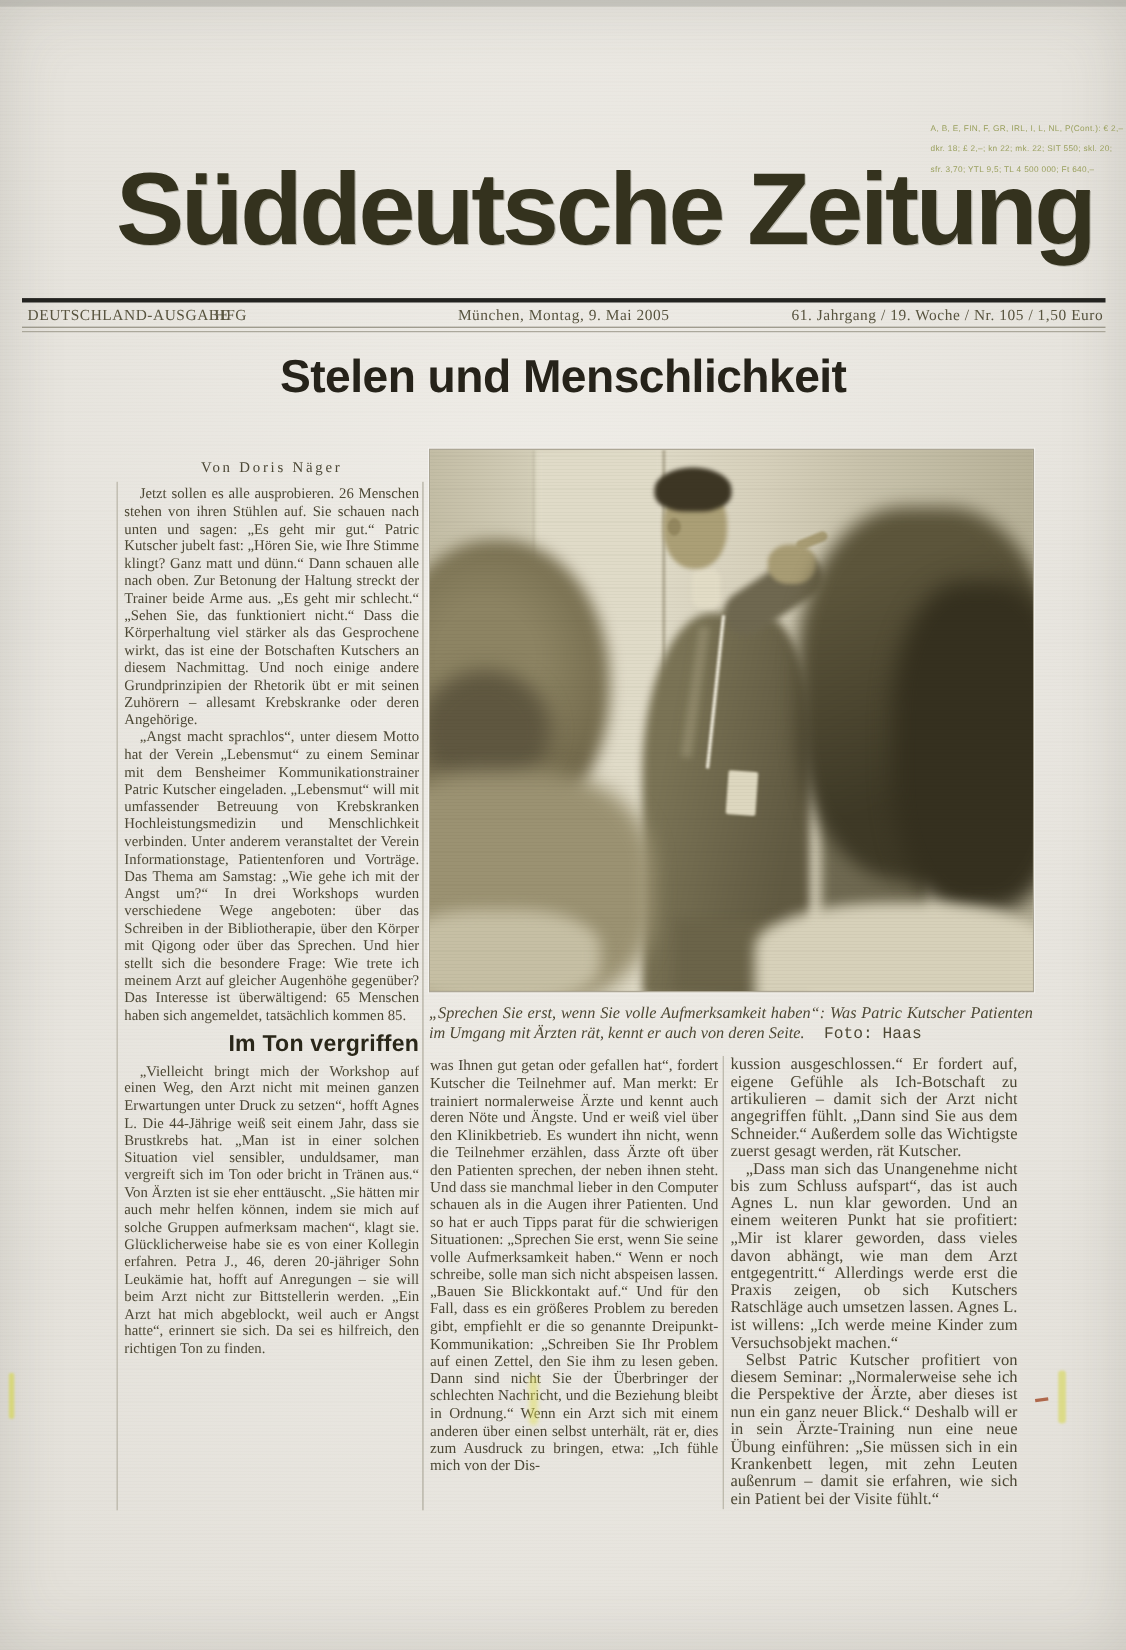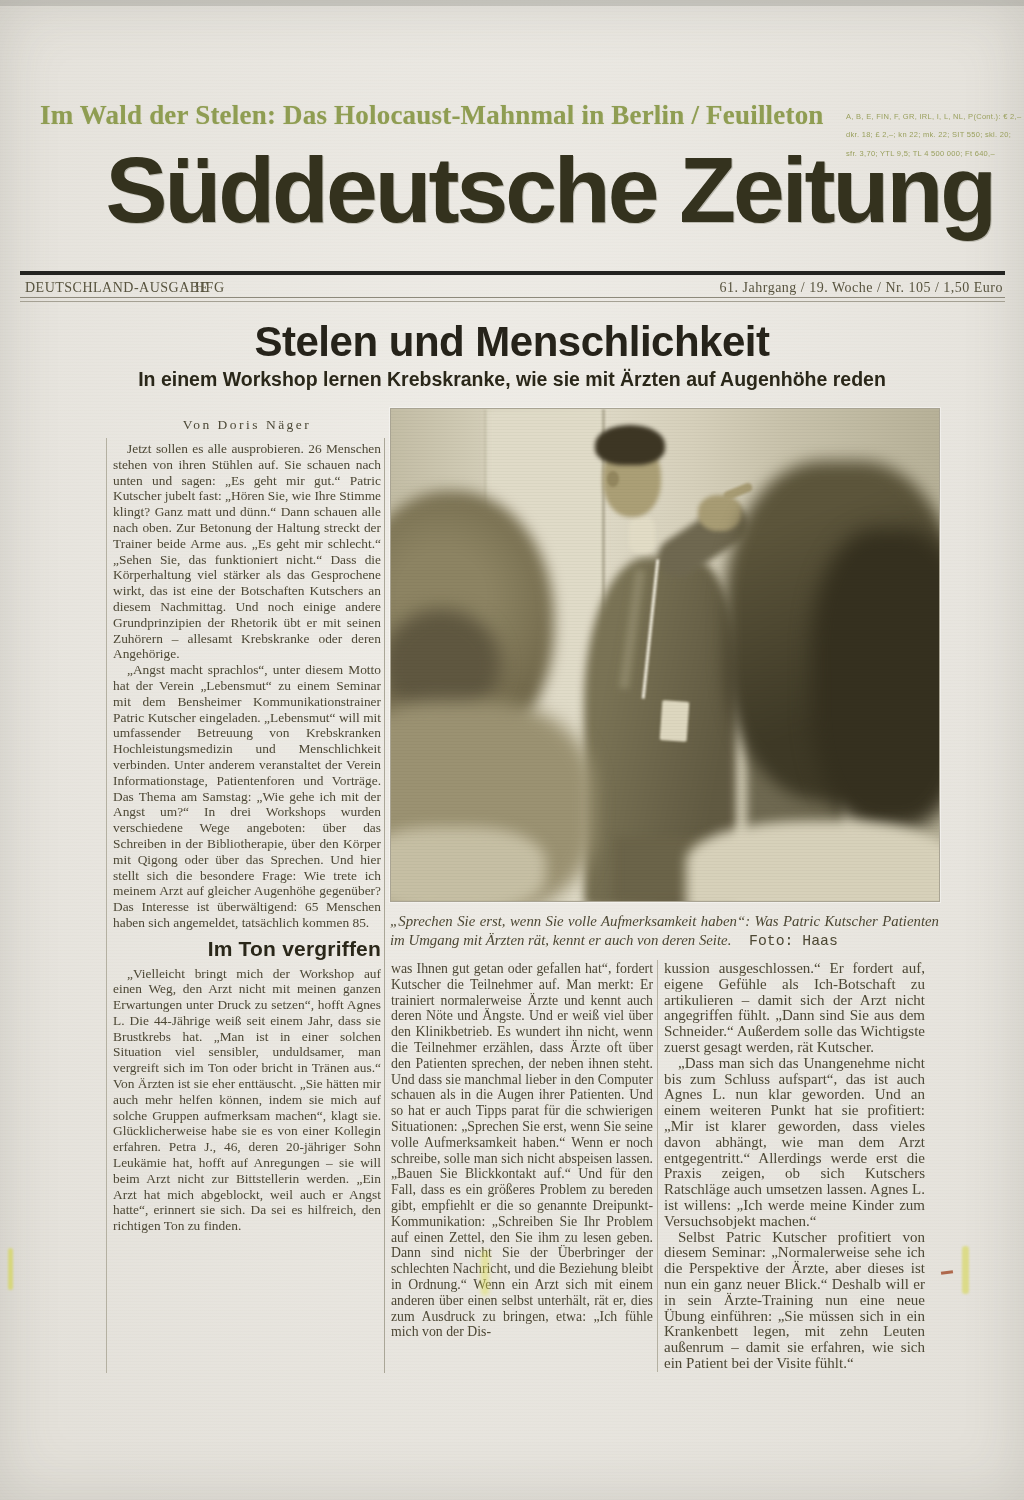--- a/index.html
+++ b/index.html
@@ -131,38 +131,37 @@
   .mark-yellow-text{left:481px;top:1250px;width:8px;height:46px;background:#e0e04e;opacity:0.45;filter:blur(2px);border-radius:4px;}
   .mark-red{left:941px;top:1271px;width:12px;height:3px;background:#a14a28;opacity:0.8;transform:rotate(-8deg);}
   .mark-edge-top{position:absolute;left:0;top:0;width:100%;height:6px;background:rgba(120,118,110,0.25);}
 </style>
 </head>
 <body>
 
 <div class="page">
   <div class="mark-edge-top"></div>
 
-  <div class="feuilleton">Im Wald der Stelen: Das Holocaust-Mahnmal in Berlin / Feuilleton</div>
   <div class="pricebox">
       <p>A, B, E, FIN, F, GR, IRL, I, L, NL, P(Cont.): € 2,–</p>
       <p>dkr. 18; £ 2,–; kn 22; mk. 22; SIT 550; skl. 20;</p>
       <p>sfr. 3,70; YTL 9,5; TL 4 500 000; Ft 640,–</p>
     </div>
   <div class="masthead">Süddeutsche Zeitung</div>
 
   <div class="rule-thick"></div>
   <div class="dateline">
     <span class="dl-edition">DEUTSCHLAND-AUSGABE</span>
     <span class="dl-code">HFG</span>
+    <span class="dl-date">München, Montag, 9. Mai 2005</span>
     <span class="dl-issue">61. Jahrgang / 19. Woche / Nr. 105 / 1,50 Euro</span>
   </div>
   <div class="rule-double"></div>
 
   <div class="headline">Stelen und Menschlichkeit</div>
-  <div class="subheadline">In einem Workshop lernen Krebskranke, wie sie mit Ärzten auf Augenhöhe reden</div>
   <div class="byline">Von Doris Näger</div>
 
   <div class="vrule vr-left"></div>
   <div class="vrule vr-mid"></div>
   <div class="vrule vr-right"></div>
 
   <div class="col col1">
     <div>
         <p>Jetzt sollen es alle ausprobieren. 26 Menschen stehen von ihren Stühlen auf. Sie schauen nach unten und sagen: „Es geht mir gut.“ Patric Kutscher jubelt fast: „Hören Sie, wie Ihre Stimme klingt? Ganz matt und dünn.“ Dann schauen alle nach oben. Zur Betonung der Haltung streckt der Trainer beide Arme aus. „Es geht mir schlecht.“ „Sehen Sie, das funktioniert nicht.“ Dass die Körperhaltung viel stärker als das Gesprochene wirkt, das ist eine der Botschaften Kutschers an diesem Nachmittag. Und noch einige andere Grundprinzipien der Rhetorik übt er mit seinen Zuhörern – allesamt Krebskranke oder deren Angehörige.</p>
         <p>„Angst macht sprachlos“, unter diesem Motto hat der Verein „Lebensmut“ zu einem Seminar mit dem Bensheimer Kommunikationstrainer Patric Kutscher eingeladen. „Lebensmut“ will mit umfassender Betreuung von Krebskranken Hochleistungsmedizin und Menschlichkeit verbinden. Unter anderem veranstaltet der Verein Informationstage, Patientenforen und Vorträge. Das Thema am Samstag: „Wie gehe ich mit der Angst um?“ In drei Workshops wurden verschiedene Wege angeboten: über das Schreiben in der Bibliotherapie, über den Körper mit Qigong oder über das Sprechen. Und hier stellt sich die besondere Frage: Wie trete ich meinem Arzt auf gleicher Augenhöhe gegenüber? Das Interesse ist überwältigend: 65 Menschen haben sich angemeldet, tatsächlich kommen 85.</p>

